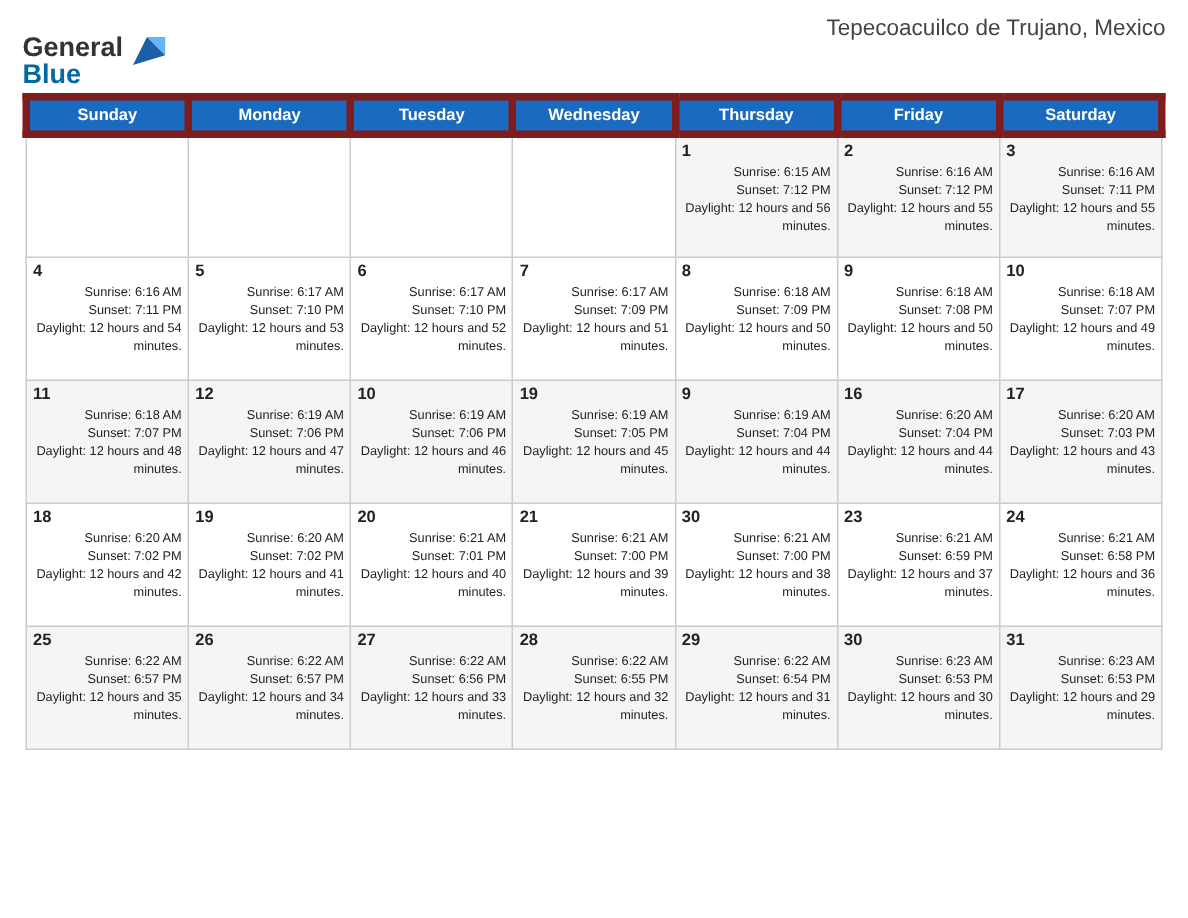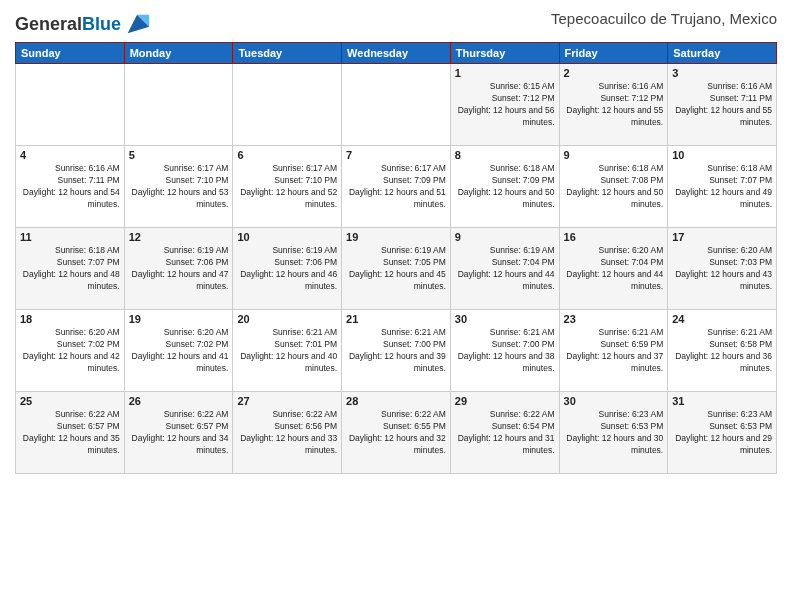--- a/index.html
+++ b/index.html
@@ -20,22 +20,23 @@
       align-items: flex-start;
       justify-content: space-between;
       margin-bottom: 4px;
     }
     .logo {
       display: flex;
       align-items: center;
     }
     .logo-text {
       display: flex;
-      flex-direction: row;
+      flex-direction: column;
       line-height: 1;
+      margin-top: 12px;
     }
     .logo-icon {
       width: 28px;
       height: 28px;
       margin-left: 2px;
     }
     .title-block {
       text-align: right;
     }
     .month-title {
@@ -51,23 +52,23 @@
     table {
       width: 100%;
       border-collapse: collapse;
       table-layout: fixed;
     }
     thead tr th {
       background-color: #1a6bbf;
       color: #fff;
       font-size: 11px;
       font-weight: bold;
-      text-align: left;
+      text-align: center;
       padding: 4px 5px;
-      border: 1px solid #7f1d1d;
+      border: 5px solid #7f1d1d;
     }
     tbody tr td {
       border: 1px solid #ccc;
       vertical-align: top;
       padding: 3px 4px;
       font-size: 9px;
       color: #222;
       height: 82px;
       background: #fff;
     }

